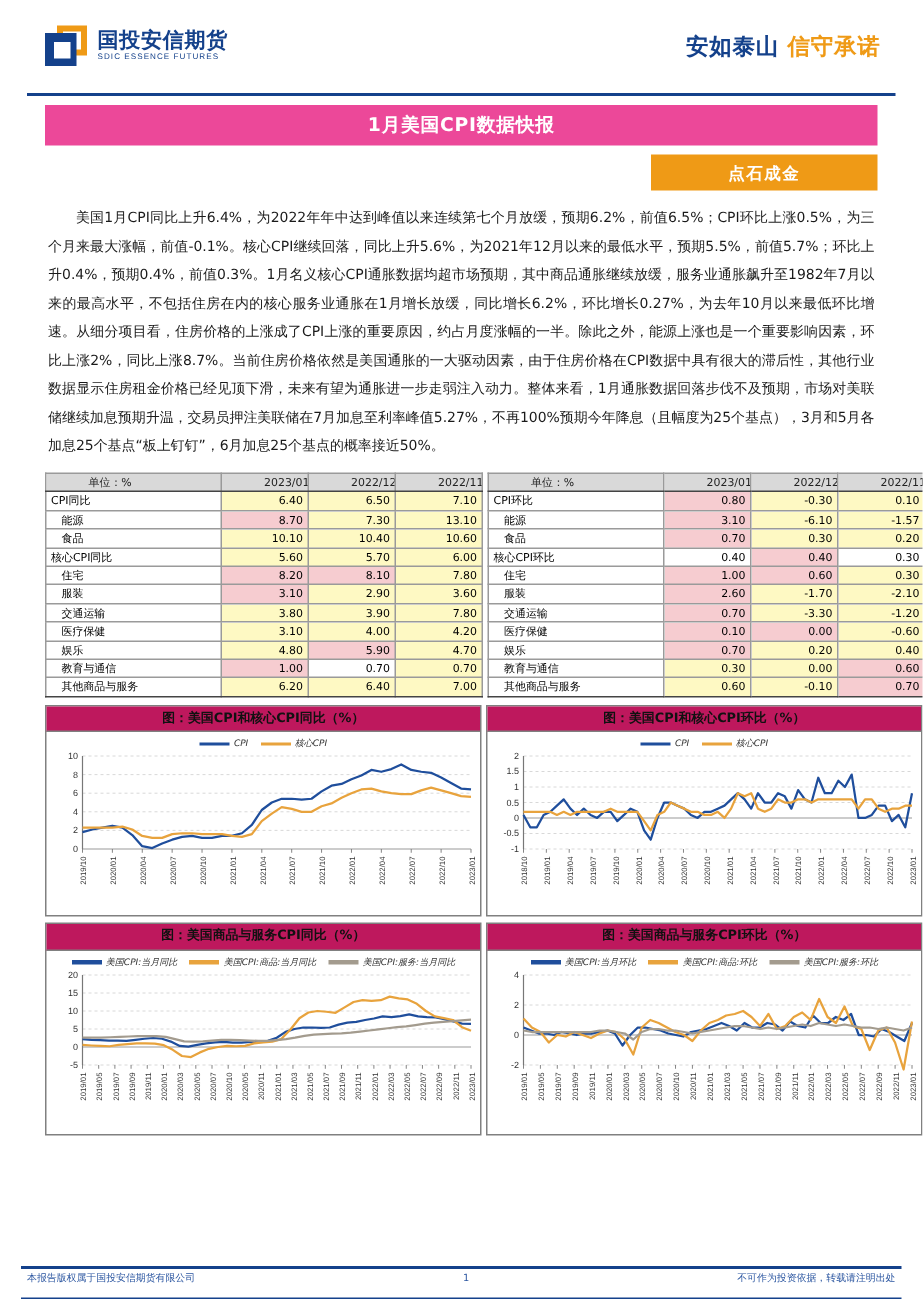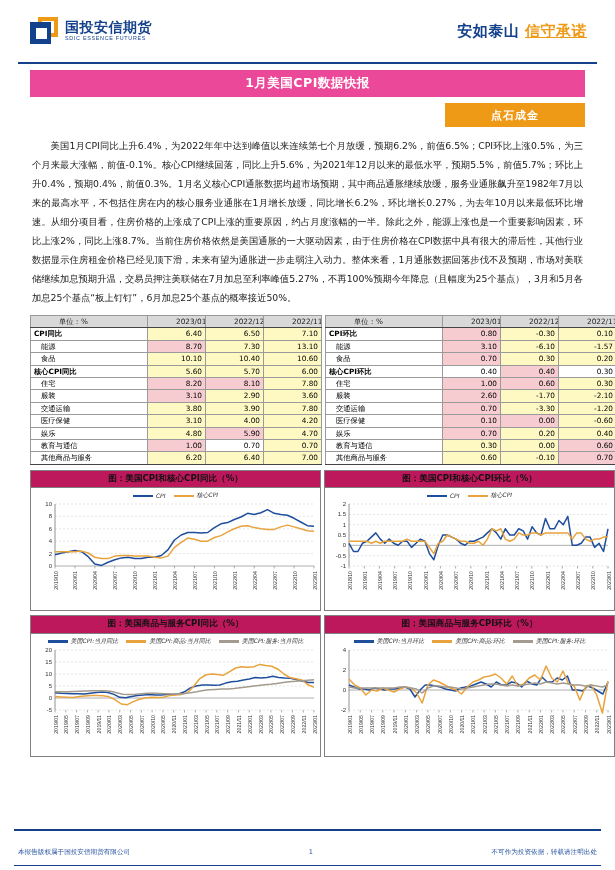--- a/index.html
+++ b/index.html
@@ -25,30 +25,30 @@
   .logo-mark .notch { position:absolute; left:6px; top:11px; width:11px; height:11px;
                       background:#ffffff; }
   .logo-text { line-height:1.05; }
   .logo-cn { font-family:"DejaVu Sans","Liberation Sans",sans-serif; font-weight:bold;
              font-size:14px; color:#14418b; letter-spacing:0.5px; }
   .logo-en { font-family:"Liberation Sans",sans-serif; font-size:5.4px; color:#14418b;
              letter-spacing:0.7px; margin-top:1px; }
   .slogan { font-family:"DejaVu Sans","Liberation Sans",sans-serif; font-weight:bold;
             font-size:15px; letter-spacing:0.5px; }
   .slogan .s1 { color:#14418b; }
-  .slogan .s2 { color:#ef9a16;text-decoration:underline; }
+  .slogan .s2 { color:#ef9a16; }
   .hr-blue { height:2px; background:#14418b; margin:0 2px; }
 
   
   .titlebar { margin:6px 14px 0 14px; height:27px; background:#ec4899; color:#ffffff;
               display:flex; align-items:center; justify-content:center;
               font-family:"DejaVu Sans","Liberation Sans",sans-serif;
               font-weight:bold; font-size:12.5px; letter-spacing:0.5px; }
   .subtitle-row { margin:6px 14px 0 14px; display:flex; justify-content:flex-end; }
-  .subtitle { background:#ef9a16; color:#ffffff; width:140px; height:24px;
+  .subtitle { background:#ef9a16; color:#ffffff; width:151px; height:24px;
               display:flex; align-items:center; justify-content:center;
               font-family:"DejaVu Sans","Liberation Sans",sans-serif;
               font-weight:bold; font-size:11px; letter-spacing:1px; }
 
   
   .body-text { margin:9px 16px 0 16px; font-size:9.3px; line-height:19px;
                color:#1a1a1a; text-align:justify; text-indent:2em;
                font-family:"DejaVu Sans","Liberation Sans",sans-serif; }
 
   
@@ -56,21 +56,21 @@
   table.cpi { border-collapse:collapse; width:291px; table-layout:fixed;
               font-family:"DejaVu Sans","Liberation Sans",sans-serif; font-size:7.3px; }
   table.cpi td, table.cpi th { border:0.6px solid #9a9a9a; height:11.4px; padding:0 3px;
               line-height:11.4px; white-space:nowrap; overflow:hidden; }
   table.cpi col.lbl { width:117px; }
   table.cpi col.val { width:58px; }
   table.cpi thead td { background:#d9d9d9; color:#222; text-align:center;
               font-size:7.3px; border-bottom:1.2px solid #444;padding-left:28px; }
   table.cpi thead td.unit { text-align:left; font-weight:normal; }
   td.lbl { text-align:left; background:#ffffff; }
-  td.lbl.bold { font-weight:bold; }
+  td.lbl.bold { font-weight:normal; }
   td.lbl.indent { padding-left:10px; }
   td.num { text-align:right; padding-right:6px; }
   .g { background:#fef9c3; }
   .r { background:#f6ccd0; }
   .w { background:#ffffff; }
   .sep-left { border-left:1.4px solid #444 !important; }
   tr.first-row td { border-top:1.2px solid #444; }
   tr.last-row td { border-bottom:1.4px solid #444; }
 
   
@@ -90,21 +90,21 @@
               font-family:"DejaVu Sans","Liberation Sans",sans-serif; color:#333; }
   .plot { position:relative; }
   svg.plotsvg { display:block; }
   .ytick { font-size:6px; fill:#333; font-family:"Liberation Sans",sans-serif; }
   .xtick { font-size:5.2px; fill:#333; font-family:"Liberation Sans",sans-serif; }
 
   
   .footer { position:absolute; left:0; bottom:0; width:615px; }
   .footer-line { height:1.4px; background:#14418b; margin:0 14px; }
   .footer-row { display:flex; justify-content:space-between; align-items:center;
-                padding:17px 18px 8px 18px; color:#2a55a0; font-size:6.6px;
+                padding:2px 18px 8px 18px; color:#2a55a0; font-size:6.6px;
                 font-family:"DejaVu Sans","Liberation Sans",sans-serif; }
   .footer-row .pg { color:#2a55a0; }
   .footer-bottom { height:1.4px; background:#14418b; margin:0 14px 4px 14px; }
 </style>
 </head>
 <body>
 
 <div class="page">
 
   <div class="header">

